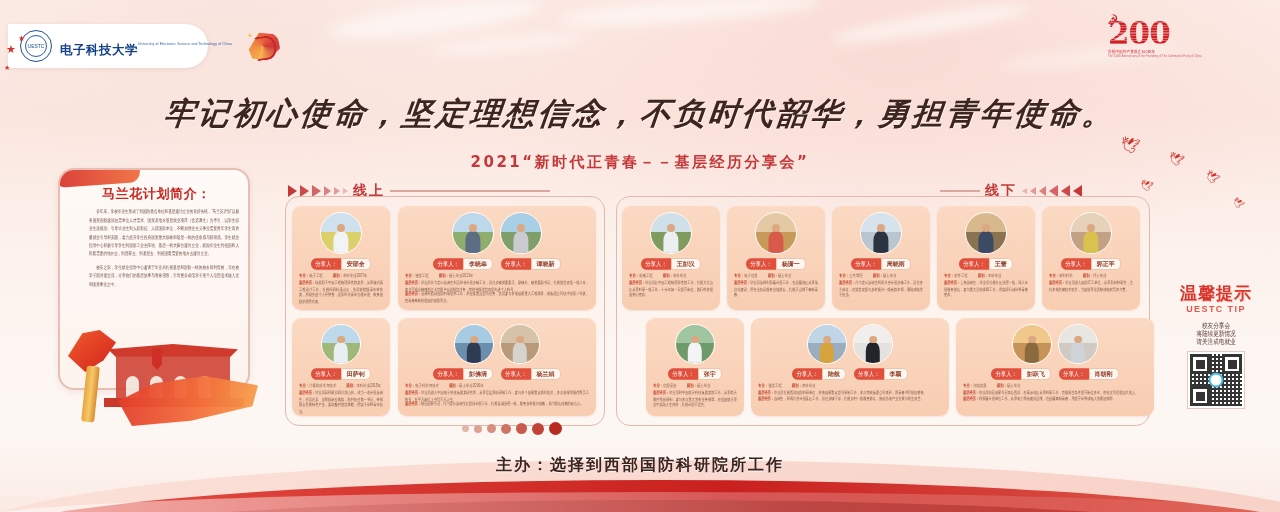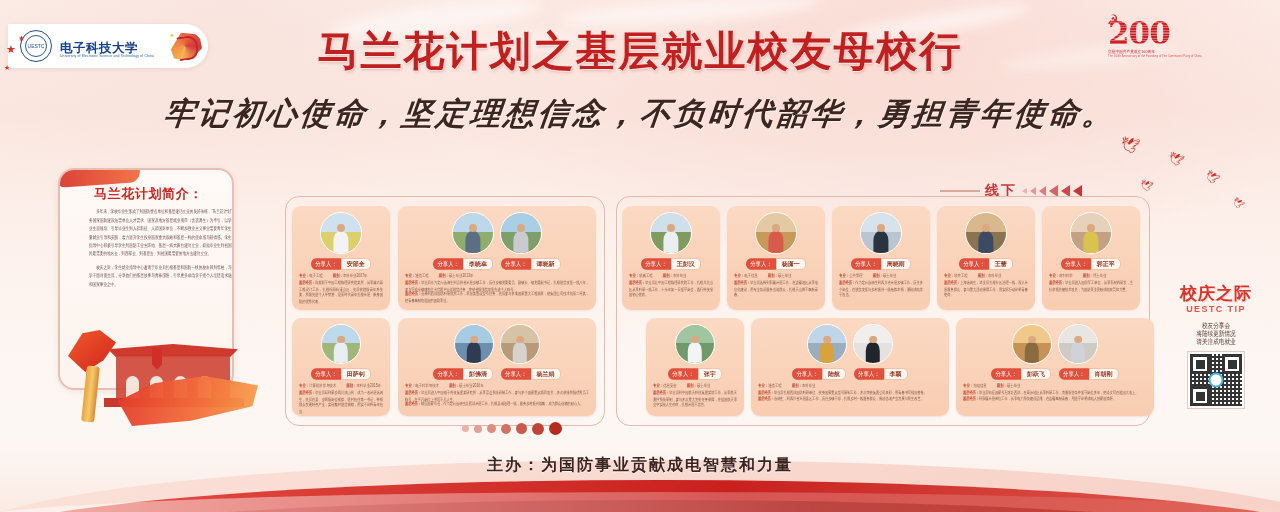--- a/index.html
+++ b/index.html
@@ -27,21 +27,21 @@
   .logo-pill{
     position:absolute;left:8px;top:24px;width:200px;height:44px;
     background:#fff;border-radius:0 22px 22px 0;
     box-shadow:0 1px 4px rgba(150,90,80,.14);
     display:flex;align-items:center;gap:8px;padding-left:12px;box-sizing:border-box;
   }
   .uestc-seal{width:30px;height:30px;border-radius:50%;border:1.6px solid #1f4f93;
     display:flex;align-items:center;justify-content:center;flex:0 0 auto;background:#fff;}
   .uestc-seal i{display:block;width:20px;height:20px;border-radius:50%;border:1px solid #2a5ea6;
     font-style:normal;font-size:5px;color:#1f4f93;line-height:20px;text-align:center;overflow:hidden;}
-  .uestc-words{display:flex;flex-direction:column;justify-content:flex-end;flex:0 0 auto;margin-top:7px;}
+  .uestc-words{display:flex;flex-direction:row;justify-content:flex-end;flex:0 0 auto;margin-top:7px;}
   .uestc-cn{font-size:12.5px;color:#14418a;letter-spacing:.5px;font-weight:700;
     font-family:"DejaVu Serif","Liberation Serif",serif;white-space:nowrap;line-height:1.1;}
   .uestc-en{font-size:3.4px;color:#2a5ea6;letter-spacing:.15px;white-space:nowrap;transform:scaleY(1.25);}
   .ml-logo{margin-left:6px;width:34px;height:30px;position:relative;flex:0 0 auto;}
   .ml-logo .swoosh{position:absolute;inset:0;border-radius:50% 50% 50% 10%;
     background:conic-gradient(from 200deg,#f4a63a,#e8542f 45%,#cf2a2a 70%,#f7b64a 100%);
     clip-path:polygon(8% 62%,38% 6%,92% 12%,100% 58%,62% 98%,18% 92%);opacity:.92;}
   .ml-logo .dcurl{position:absolute;left:9px;top:5px;width:17px;height:20px;
     border:2.4px solid #c4262c;border-radius:3px 10px 10px 3px;border-left-color:transparent;transform:rotate(-8deg);}
   .ml-logo .spark{position:absolute;left:1px;top:1px;color:#f6c453;font-size:7px;line-height:7px;}
@@ -77,21 +77,21 @@
     text-shadow:1px 1px 0 rgba(255,255,255,.6);
   }
   .year-line{
     position:absolute;left:0;right:0;top:153px;text-align:center;
     font-size:15px;font-weight:700;color:#c5383a;letter-spacing:2.5px;
     font-family:"DejaVu Sans","Liberation Sans",sans-serif;
   }
 
   
   .intro-panel{
-    position:absolute;left:58px;top:168px;width:176px;height:222px;
+    position:absolute;left:58px;top:168px;width:192px;height:222px;
     background:linear-gradient(180deg,#fffaf7 0%,#fdf3ee 100%);
     border:2px solid #e6bfb4;border-radius:16px;
     box-shadow:0 2px 6px rgba(170,90,80,.12);
     padding:9px 12px 8px 17px;box-sizing:border-box;overflow:hidden;
   }
   .intro-panel:before{
     content:"";position:absolute;left:-6px;top:-7px;width:86px;height:22px;
     background:linear-gradient(90deg,#d62f28,#f06a3a);border-radius:11px;transform:rotate(-4deg);opacity:.92;
   }
   .intro-title{
@@ -236,22 +236,22 @@
 
   <div class="anniv a100">
     <div class="logo100">
       <div class="hammer">☭</div>
       <div class="digits">200</div>
       <div class="cap100">庆祝中国共产党成立100周年</div>
       <div class="cap100b">The 100th Anniversary of the Founding of The Communist Party of China</div>
     </div>
   </div>
 
-  <div class="main-title">马兰花计划之基层就业校友母校行</div>
   <div class="sub-title">牢记初心使命，坚定理想信念，不负时代韶华，勇担青年使命。</div>
+  <div class="year-line">2021“新时代正青春－－基层经历分享会”</div>
 
   <div class="intro-panel">
     <div class="intro-title">马兰花计划简介：</div>
     <div class="intro-body">
         <p>多年来，学校毕业生形成了到国防重点单位和基层建功立业的良好传统，“马兰花计划”以服务国家国防建设急需单位人才需求、国家及地方基层就业项目（含选调生）为牵引，以学生职业生涯规划、引导毕业生到人群新征、人群国际单位，不断加强业主义事业需要青年学生高质量就业引导和实践，着力提升学生投身国家重大战略和基层一线的使命感与获得感。学生就业指导中心积极引导学生到国防工业主阵地、基层一线大舞台建功立业，鼓励毕业生到祖国和人民最需要的地方去，到西部去、到基层去、到祖国最需要的地方去建功立业。</p>
         <p>校庆之际，学生就业指导中心邀请于毕业后扎根基层和国防一线的校友回到母校，与在校学子面对面交流，分享他们的基层故事与青春感悟，引导更多成电学子把个人理想追求融入党和国家事业之中。</p>
       </div>
   </div>
   <div class="star s1">★</div>
   <div class="star s2">★</div>
@@ -267,20 +267,32 @@
       </div>
     <div class="base"></div>
   </div>
   <div class="torch" style="left:62px;top:330px;">
     <div class="flame"></div>
     <div class="stick"></div>
   </div>
   <div class="bannerlet"></div>
   <div class="ribbon"></div>
 
+  <div class="sec-head" style="left:288px;top:182px;">
+    <div class="arrows">
+      <span class="tri r" style="opacity:1"></span>
+      <span class="tri r" style="opacity:.9"></span>
+      <span class="tri r" style="opacity:.75"></span>
+      <span class="tri r" style="opacity:.6;border-top-width:5px;border-bottom-width:5px;border-left-width:7px"></span>
+      <span class="tri r" style="opacity:.45;border-top-width:4px;border-bottom-width:4px;border-left-width:6px"></span>
+      <span class="tri r" style="opacity:.3;border-top-width:3px;border-bottom-width:3px;border-left-width:5px"></span>
+    </div>
+    <span class="lbl">线上</span>
+    <span class="rule" style="width:160px;"></span>
+  </div>
   <div class="group" style="left:285px;top:196px;width:318px;height:228px;"></div>
 
   <div class="cards-wrap" style="left:292px;top:206px;">
     <div class="card" style="width:98px;height:104px;">
       <div class="avatars">
         <div class="av" style="width:40px;height:40px;">
           <div class="sky" style="background:#cfe1ef"></div>
           <div class="ground" style="background:#dcd06a"></div>
           <div class="person" style="background:#f2f3f4"></div>
           <div class="head" style="bottom:52%"></div>
@@ -640,21 +652,21 @@
     <i style="width:13px;height:13px;background:#b62a22"></i>
   </div>
 
   <div class="bird" style="left:1120px;top:138px;transform:rotate(15deg)">🕊</div>
   <div class="bird" style="left:1168px;top:152px;font-size:12px;transform:rotate(25deg)">🕊</div>
   <div class="bird" style="left:1205px;top:170px;font-size:11px;transform:rotate(35deg)">🕊</div>
   <div class="bird" style="left:1140px;top:178px;font-size:10px;transform:rotate(20deg)">🕊</div>
   <div class="bird" style="left:1232px;top:196px;font-size:9px;transform:rotate(40deg)">🕊</div>
 
   <div class="warmtip">
-    <div class="wt-cn">校庆之际</div>
+    <div class="wt-cn">温馨提示</div>
     <div class="wt-en">UESTC TIP</div>
     <div class="wt-lines">
       <div>校友分享会</div>
       <div>将陆续更新情况</div>
       <div>请关注成电就业</div>
     </div>
     <div class="qr">
       <div class="m">
         <span class="eye e1"></span>
         <span class="eye e2"></span>
@@ -663,15 +675,15 @@
       </div>
     </div>
   </div>
 
   <div class="footer-wave">
     <div class="fw f1"></div>
     <div class="fw f2"></div>
     <div class="fw f3"></div>
     <div class="fw f4"></div>
   </div>
-  <div class="organizer">主办：为国防事业贡献成电智慧和力量</div>
+  <div class="organizer">主办：选择到西部国防科研院所工作</div>
 
 </div>
 
 </body></html>

